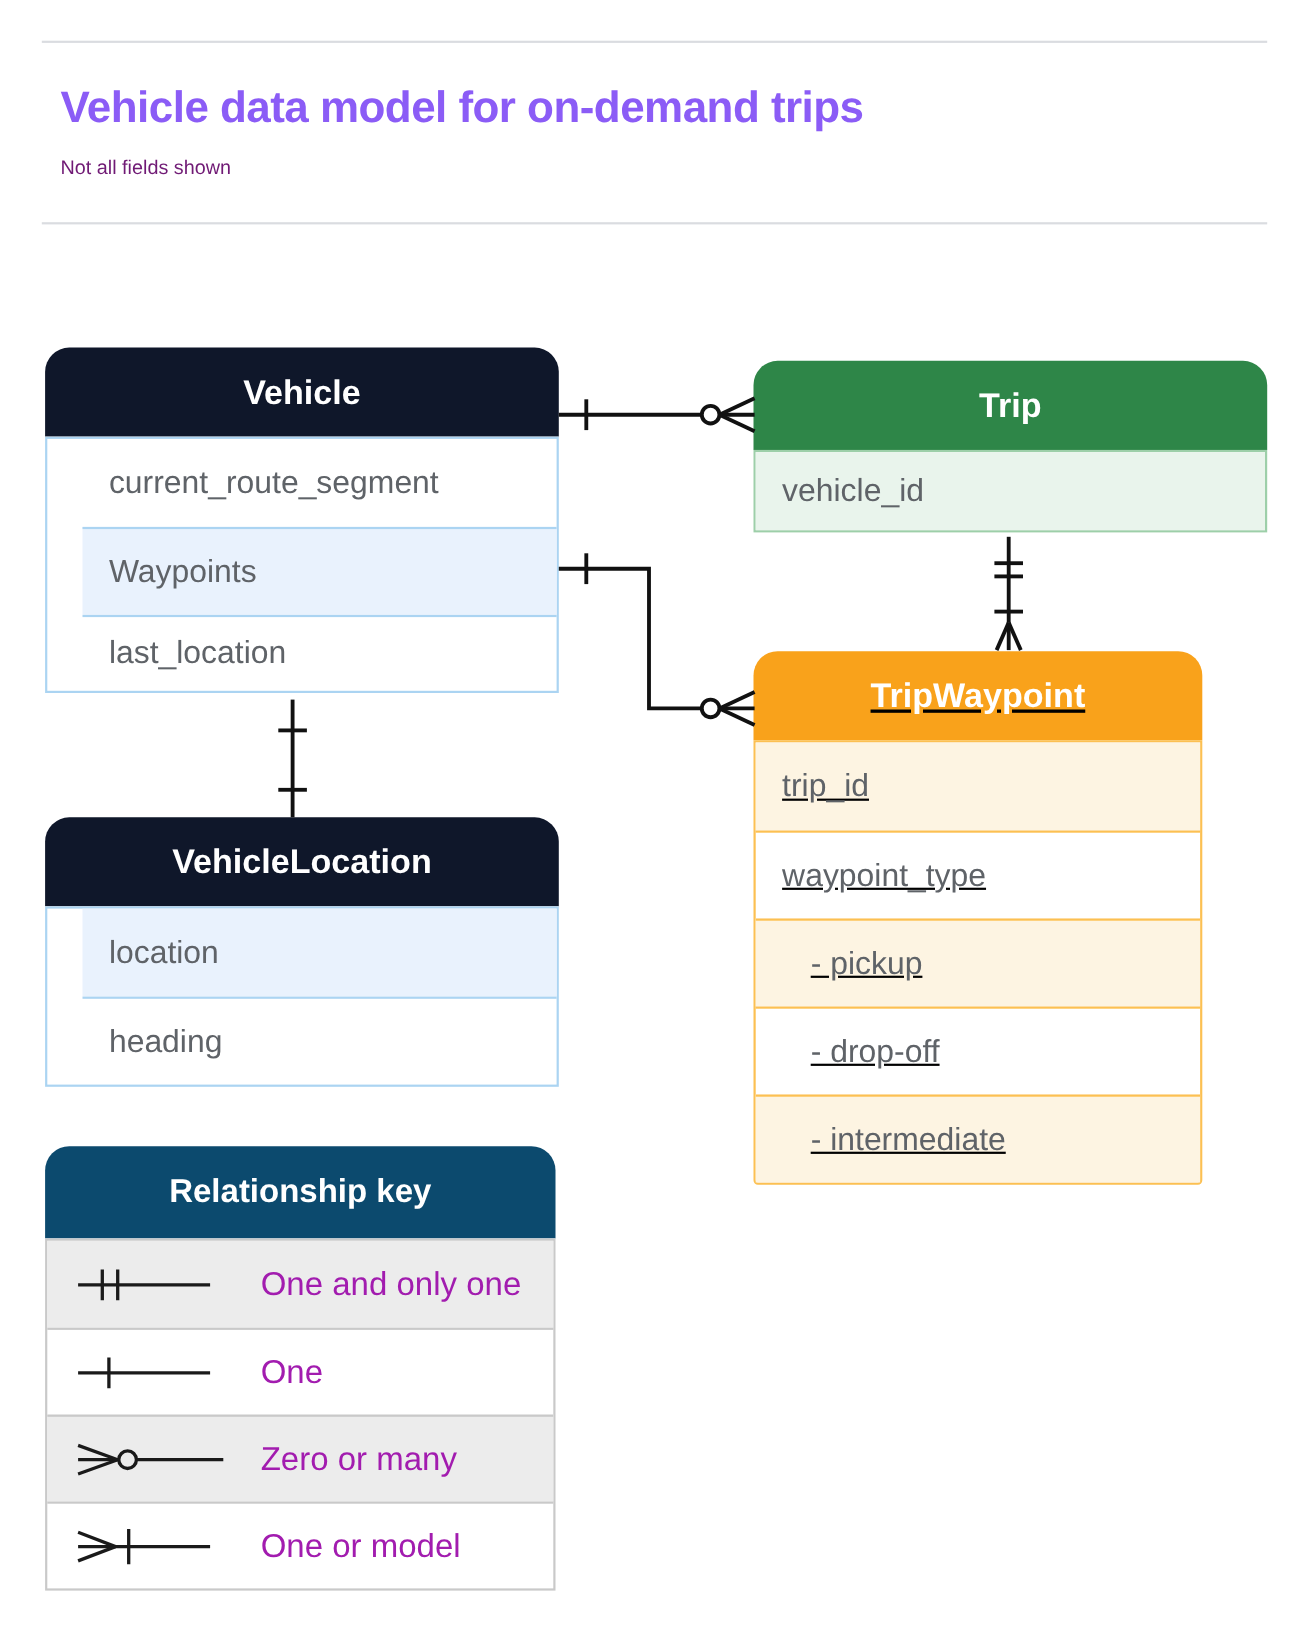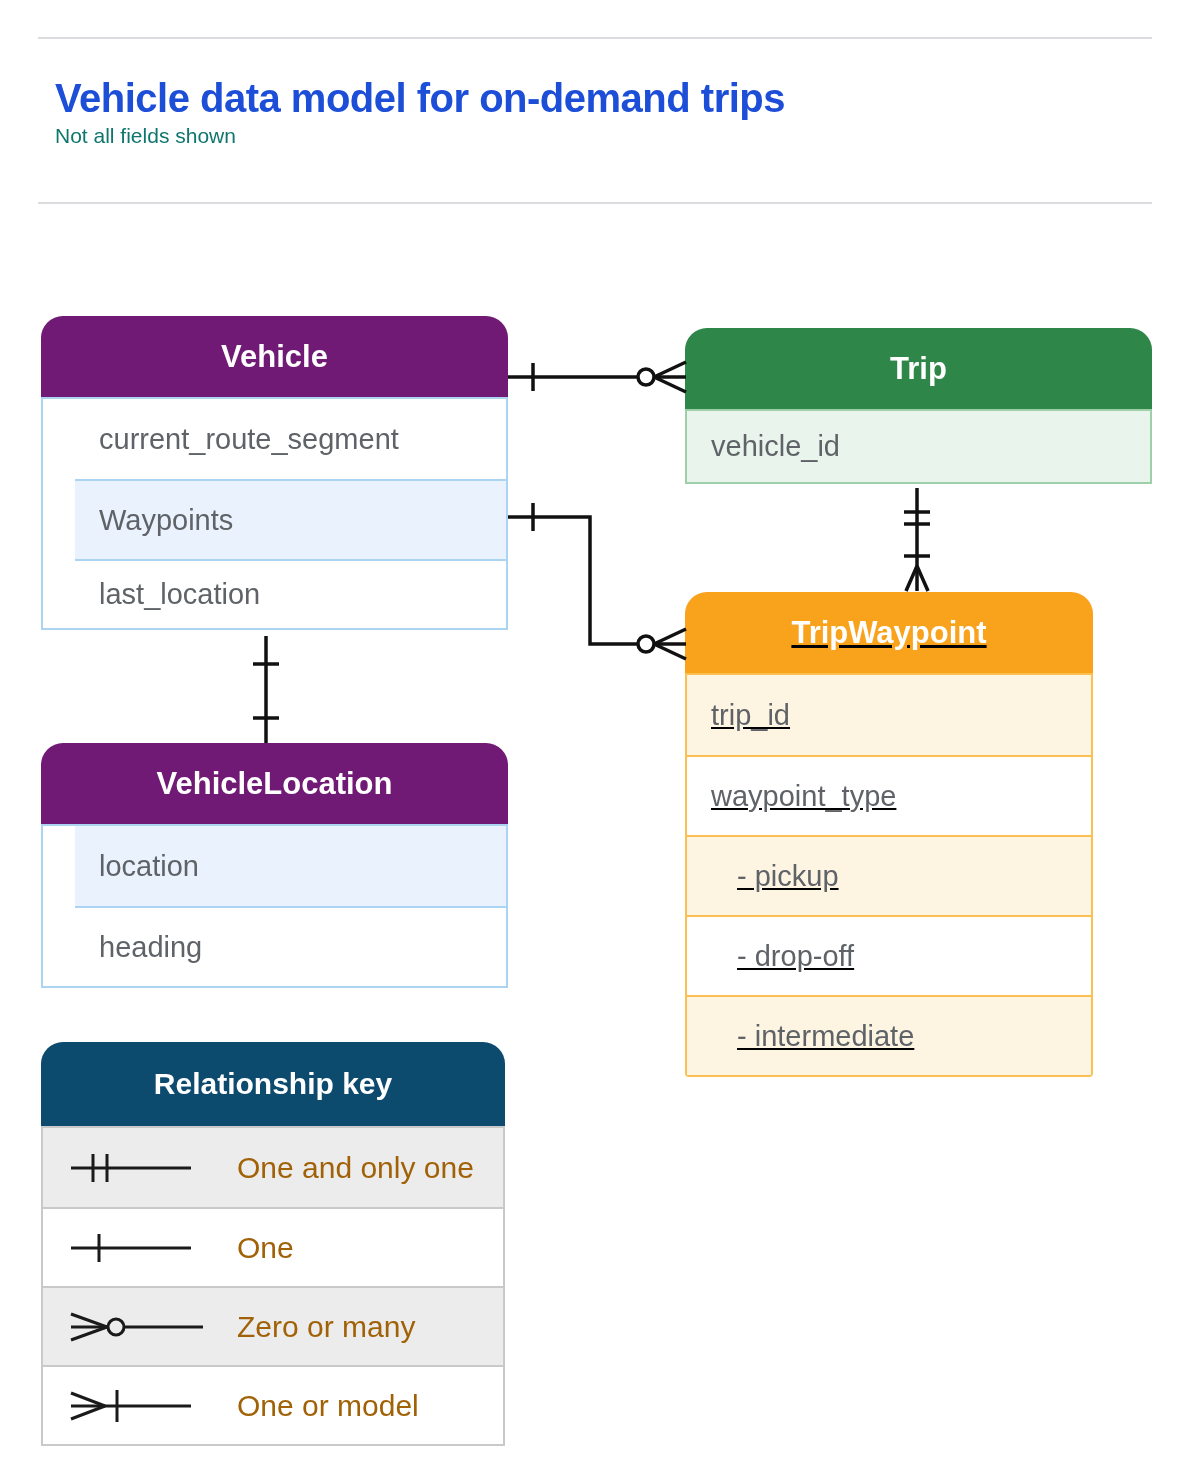--- a/index.html
+++ b/index.html
@@ -2,51 +2,51 @@
 <html><head>
 <meta charset="utf-8">
 <style>
   html,body{margin:0;padding:0;background:#ffffff;}
   body{font-family:"Liberation Sans","DejaVu Sans",sans-serif;}
   #canvas{position:relative;width:1190px;height:1480px;background:#ffffff;overflow:hidden;}
 
   .divider{position:absolute;left:38px;width:1114px;height:2px;background:#dadce0;}
 
   .page-title{position:absolute;left:55px;top:76px;font-size:40px;font-weight:bold;
-    color:#1d4ed8;letter-spacing:-0.5px;}
-  .page-subtitle{position:absolute;left:55px;top:124px;font-size:21px;color:#0f766e;}
+    color:#8b5cf6;letter-spacing:-0.5px;}
+  .page-subtitle{position:absolute;left:55px;top:142px;font-size:18px;color:#701a75;}
 
   .entity{position:absolute;}
   .entity-header{height:81px;border-radius:22px 22px 0 0;color:#ffffff;font-weight:bold;
     font-size:31px;display:flex;align-items:center;justify-content:center;}
   .entity-body{background:#ffffff;}
   .row{height:80px;display:flex;align-items:center;padding-left:24px;font-size:29px;
     color:#5f6368;box-sizing:border-box;}
   .row.enum{padding-left:50px;}
 
   
-  .vehicle .entity-header,.vloc .entity-header{background:#701a75;}
+  .vehicle .entity-header,.vloc .entity-header{background:#0f172a;}
   .vehicle .entity-body,.vloc .entity-body{border:2px solid #abd4f2;padding-left:32px;}
   .vehicle .row + .row,.vloc .row + .row{border-top:2px solid #abd4f2;}
   .vehicle .row:nth-child(even){background:#e9f2fd;}
   .vloc .row:nth-child(odd){background:#e9f2fd;}
 
   .trip .entity-header{background:#2e8648;}
   .trip .entity-body{border:2px solid #9dcfa9;}
   .trip .row{height:71px;}
   .trip .row:nth-child(odd){background:#e9f4ec;}
 
   .twp .entity-header{background:#f9a21b;}
   .twp .entity-body{border:2px solid #fcc052;border-radius:0 0 4px 4px;}
   .twp .row + .row{border-top:2px solid #fcc052;}
   .twp .row:nth-child(odd){background:#fdf4e2;}
 
   .key .entity-header{background:#0c4a6e;height:84px;font-size:30px;}
   .key .entity-body{border:2px solid #c9c9c9;}
-  .key .row{height:79px;padding-left:20px;color:#a16207;font-size:30px;}
+  .key .row{height:79px;padding-left:20px;color:#a21caf;font-size:30px;}
   .key .row + .row{border-top:2px solid #c9c9c9;}
   .key .row:nth-child(odd){background:#ececec;}
   .key-symbol{width:150px;height:44px;flex:0 0 150px;margin-right:24px;}
   .key-symbol svg{display:block;}
 
   #connectors{position:absolute;left:0;top:0;width:1190px;height:1480px;pointer-events:none;}
   #connectors path,#connectors line{stroke:#111111;stroke-width:3.5;fill:none;}
   #connectors circle{stroke:#111111;stroke-width:3.5;fill:#ffffff;}
   .ksym{stroke:#1a1a1a;stroke-width:3;fill:none;}
   .ksym circle{fill:#ececec;}

